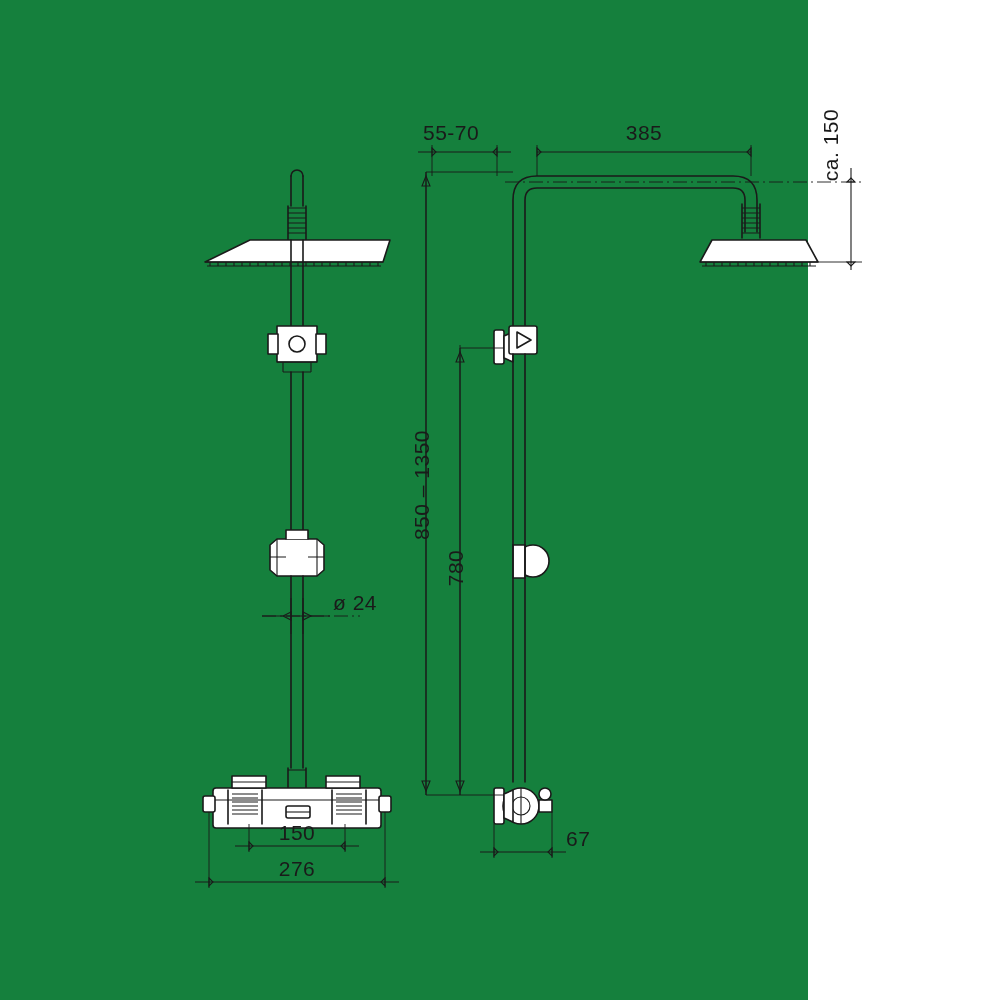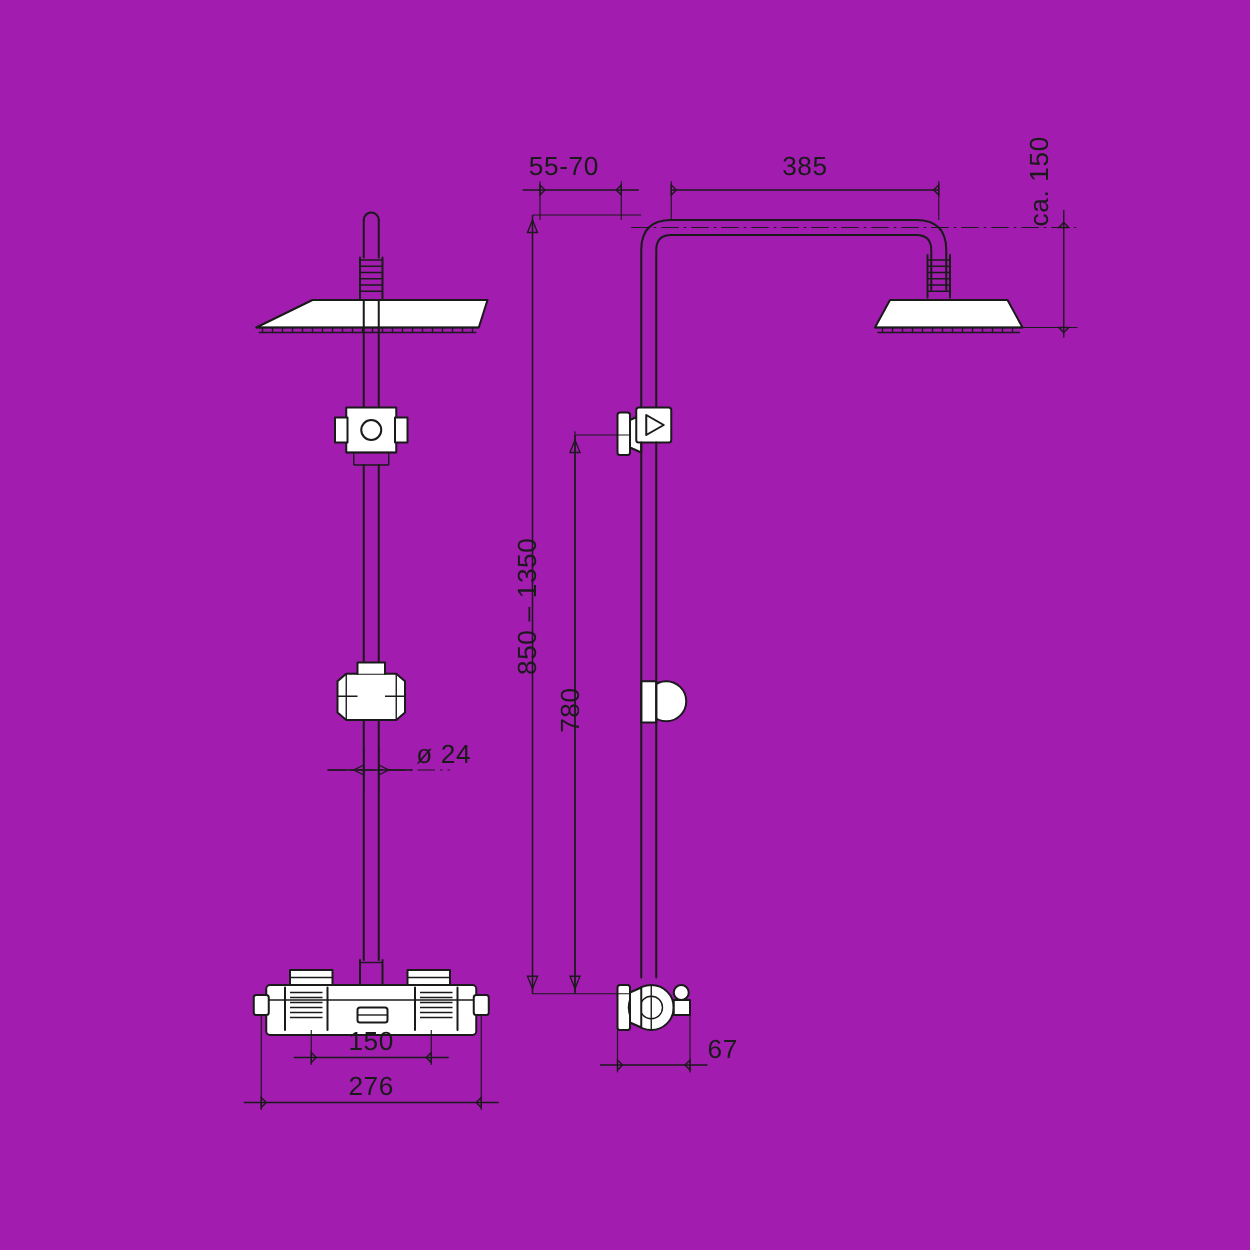--- a/index.html
+++ b/index.html
@@ -8,23 +8,23 @@
     background: #ffffff;
   }
   body {
     width: 1000px;
     height: 1000px;
     font-family: "Liberation Sans", sans-serif;
     overflow: hidden;
   }
   #stage {
     position: relative;
-    width: 1000px;
+    width: 808px;
     height: 1000px;
-    background: #a21caf;
+    background: #15803d;
   }
   svg#drawing {
     position: absolute;
     left: 0;
     top: 0;
     width: 1000px;
     height: 1000px;
   }
   .dim-text {
     font-family: "Liberation Sans", sans-serif;

